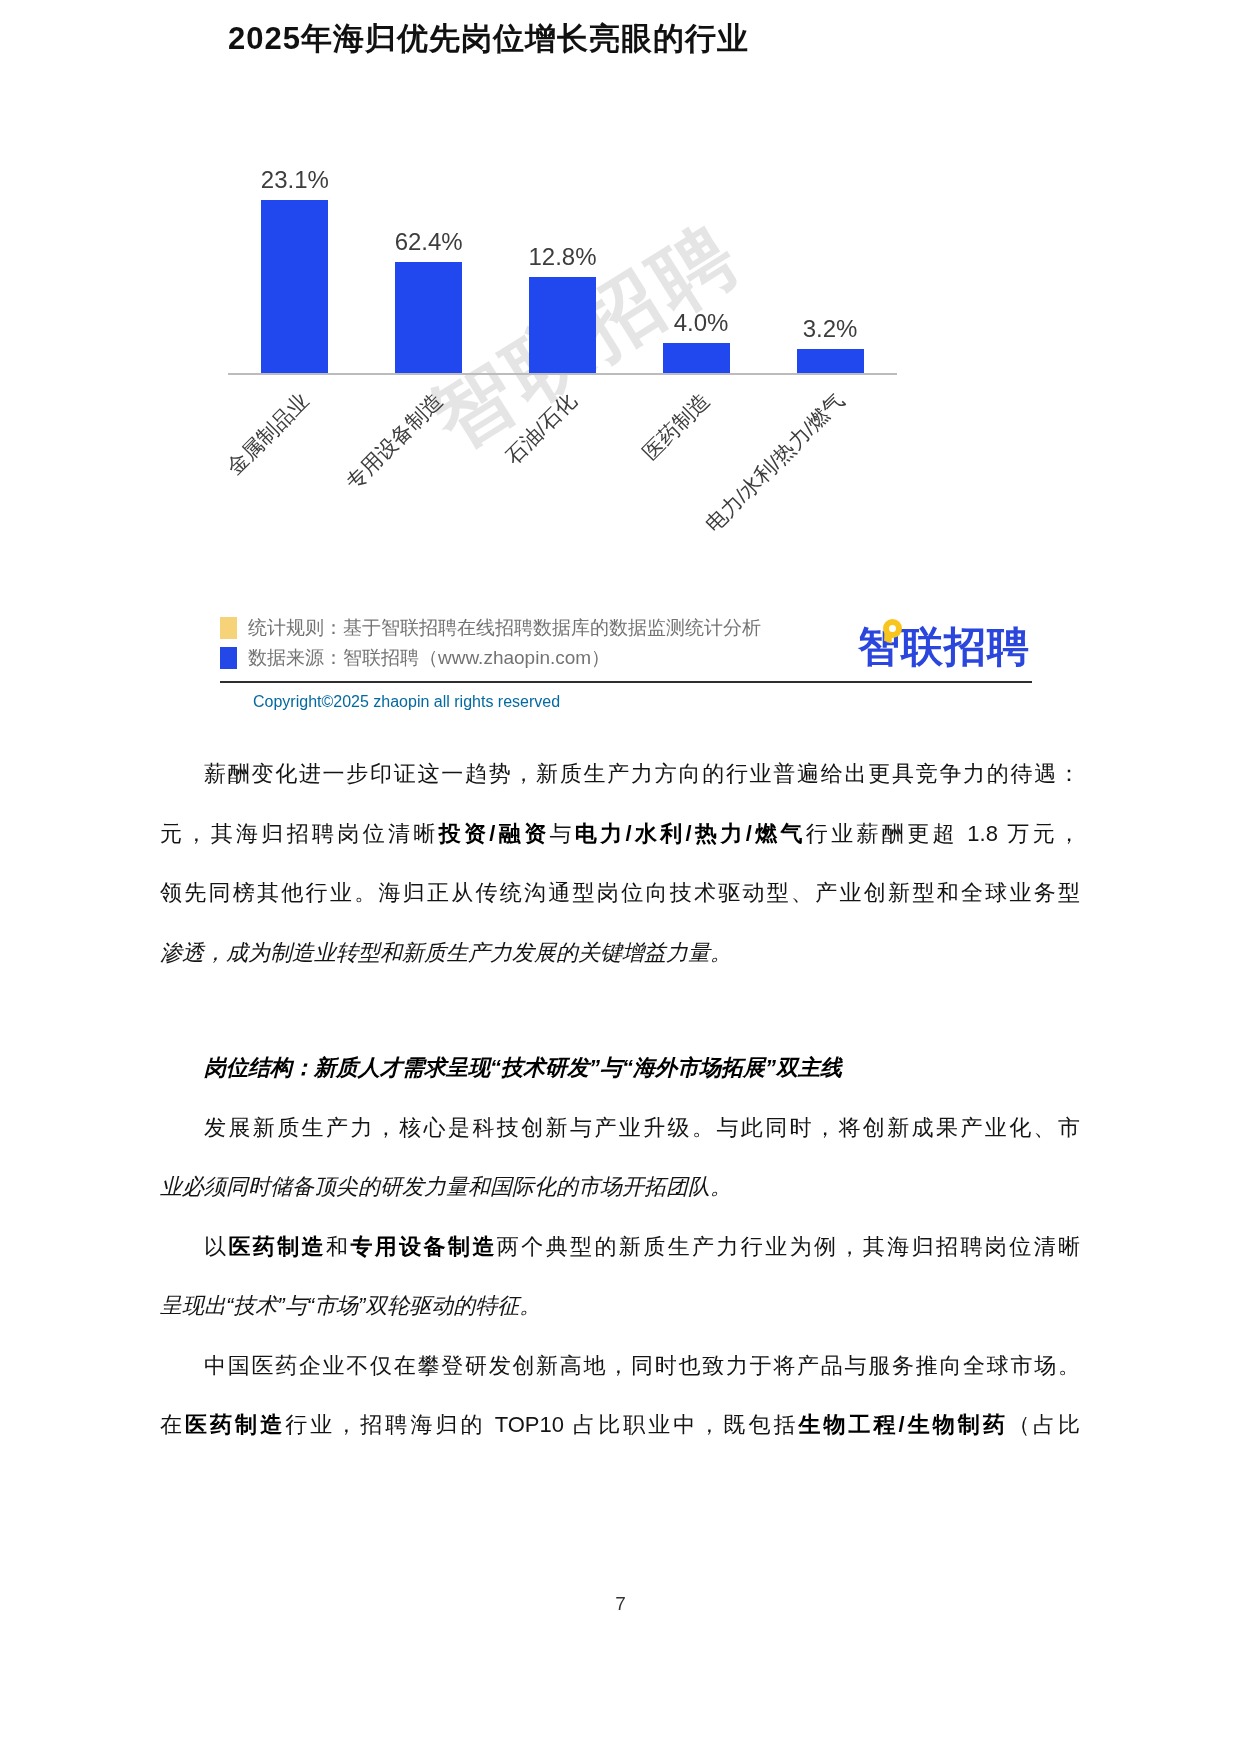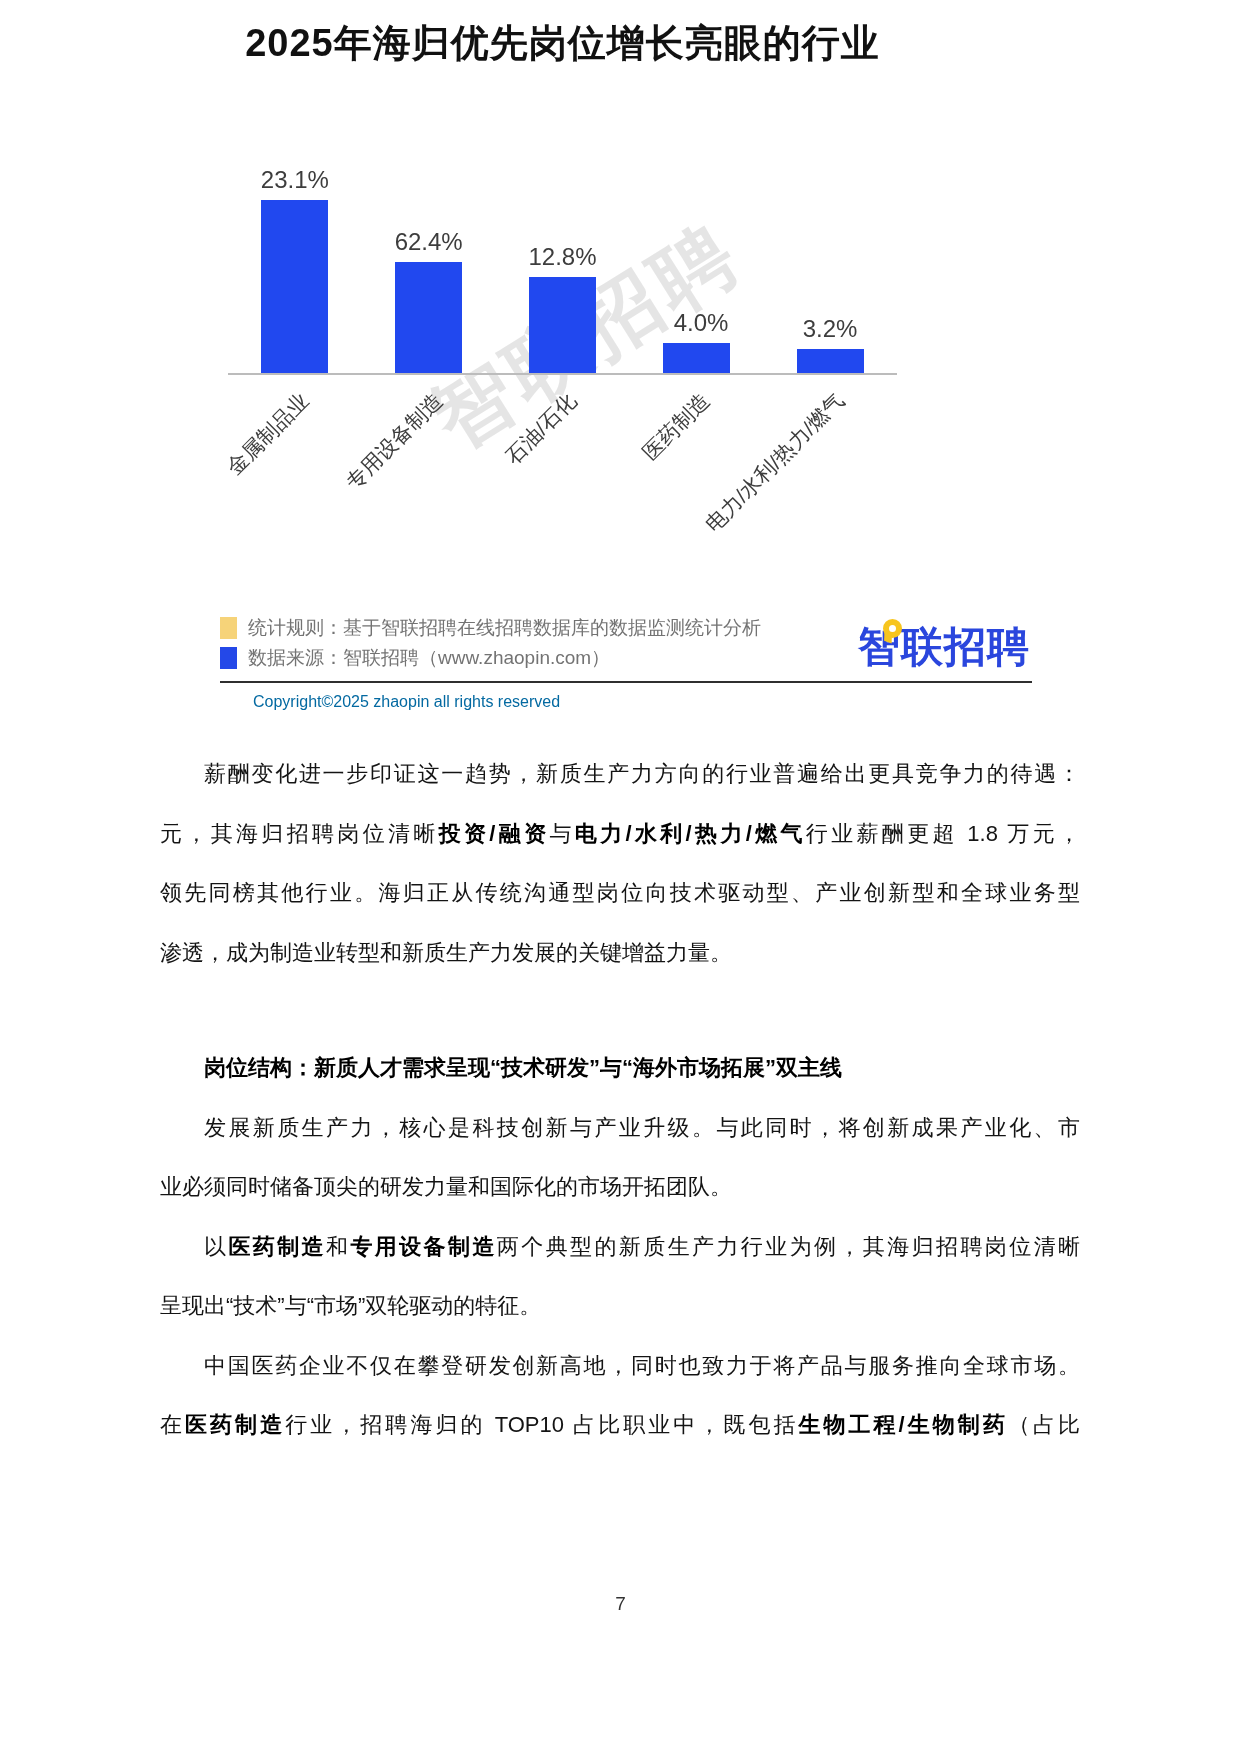--- a/index.html
+++ b/index.html
@@ -9,21 +9,21 @@
     font-family:"Liberation Sans","DejaVu Sans",sans-serif;
     color:#1a1a1a; position:relative; overflow:hidden;
   }
   .content { position:absolute; left:160px; top:0; width:920px; }
 
   
   .chart { position:relative; padding-top:0; }
   .plot { position:relative; height:245px; margin-top:128px; }
   .chart-title {
     position:absolute; left:68px; width:669px; top:-110px;
-    text-align:center; font-size:38px; font-weight:700; color:#111;
+    text-align:left; font-size:31px; font-weight:700; color:#111;
     letter-spacing:1px; white-space:nowrap;
   }
   .watermark {
     position:absolute; left:255px; top:155px; z-index:0;
     font-size:80px; font-weight:700; color:#cccccc; opacity:.5;
     transform:rotate(-32deg); letter-spacing:6px; white-space:nowrap;
     pointer-events:none;
   }
   .bar { position:absolute; bottom:0; z-index:2; }
   .bar-value {
@@ -51,21 +51,21 @@
                    background:#f7c51e; transform:rotate(20deg) skew(18deg); }
   .sep-line { height:2px; background:#2f2f2f; margin-top:8px; }
   .copyright { font-size:16px; color:#0369a1; padding-left:33px; line-height:32px; margin-top:3px; white-space:nowrap; }
 
   
   .bodytext { margin-top:26px; }
   .bline {
     font-size:22px; line-height:59.5px; color:#141414;
     text-align:justify; text-align-last:justify; white-space:nowrap;
   }
-  .bline.nojust { text-align:right; text-align-last:left; }
+  .bline.nojust { text-align:right; text-align-last:left;font-style:italic; }
   .bline.indent { padding-left:44px; }
   .bline.gap { margin-top:56px; }
   .bline.heading { font-weight:700; color:#000; }
   .seg-b { font-weight:700; color:#000; }
 
   .pageno { position:absolute; left:0; width:1241px; top:1593px;
             text-align:center; font-size:19px; color:#333; }
 </style>
 </head>
 <body>

